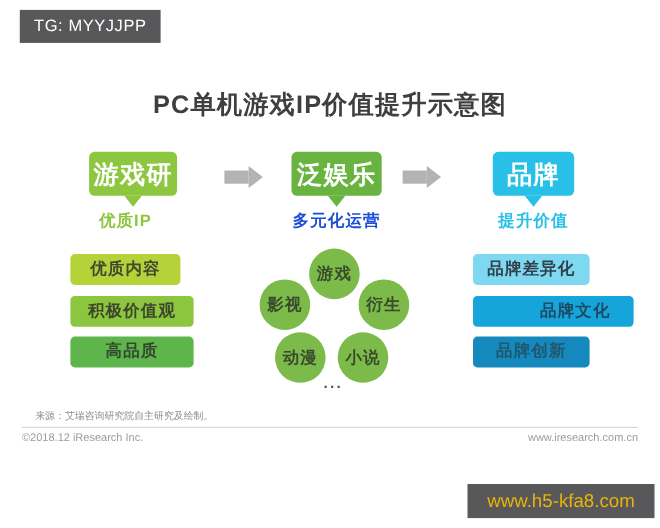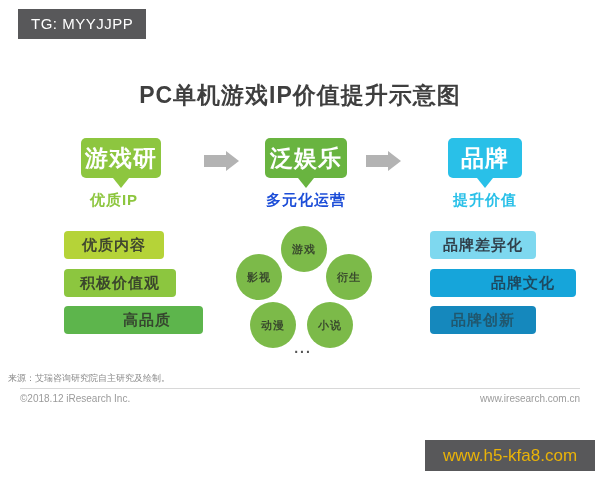--- a/index.html
+++ b/index.html
@@ -67,45 +67,45 @@
   #arrow1 { left:204px; }
   #arrow2 { left:366px; }
   
   .item {
     position:absolute; height:28px; line-height:28px;
     border-radius:4px; text-align:center;
     font-size:15px; font-weight:bold; letter-spacing:1px;
   }
   #l-item1 { left:64px; top:231px; width:100px; background:#b5d338; color:#41482f; }
   #l-item2 { left:64px; top:269px; width:112px; background:#8cc63f; color:#3b472c; }
-  #l-item3 { left:64px; top:306px; width:112px; background:#5db54c; color:#36472f;padding-left:27px; }
+  #l-item3 { left:64px; top:306px; width:112px; background:#5db54c; color:#36472f; }
   #r-item1 { left:430px; top:231px; width:106px; background:#7ed8ef; color:#31414c; }
   #r-item2 { left:430px; top:269px; width:106px; background:#16a5da; color:#1d4a61;padding-left:40px; }
   #r-item3 { left:430px; top:306px; width:106px; background:#1588bd; color:#20586f; }
   
   #circle-cluster { position:absolute; left:233px; top:224px; width:140px; height:140px; }
   .circle {
     position:absolute; width:46px; height:46px; border-radius:50%;
     background:#7cba49; color:#394a2d;
-    font-size:11px; font-weight:bold; letter-spacing:1px;
+    font-size:15px; font-weight:bold; letter-spacing:1px;
     display:flex; align-items:center; justify-content:center;
   }
   #circle1 { left:48px; top:2px;  }
   #circle2 { left:3px;  top:30px;text-align:center; }
   #circle3 { left:93px; top:30px; }
   #circle4 { left:17px; top:78px; }
   #circle5 { left:74px; top:78px; }
   #circle-more {
     position:absolute; left:0; top:116px; width:140px;
     text-align:center; color:#555555;
     font-size:14px; font-weight:bold; letter-spacing:2px;
   }
   
   #source {
-    position:absolute; left:8px; top:372px;
+    position:absolute; left:32px; top:372px;
     font-size:9px; color:#8c8c8c;
   }
   #footer-line {
     position:absolute; left:20px; right:20px; top:388px;
     border-top:1px solid #d8d8d8; height:0;
   }
   #copyright {
     position:absolute; left:20px; top:393px;
     font-size:10px; color:#9b9b9b;
   }

